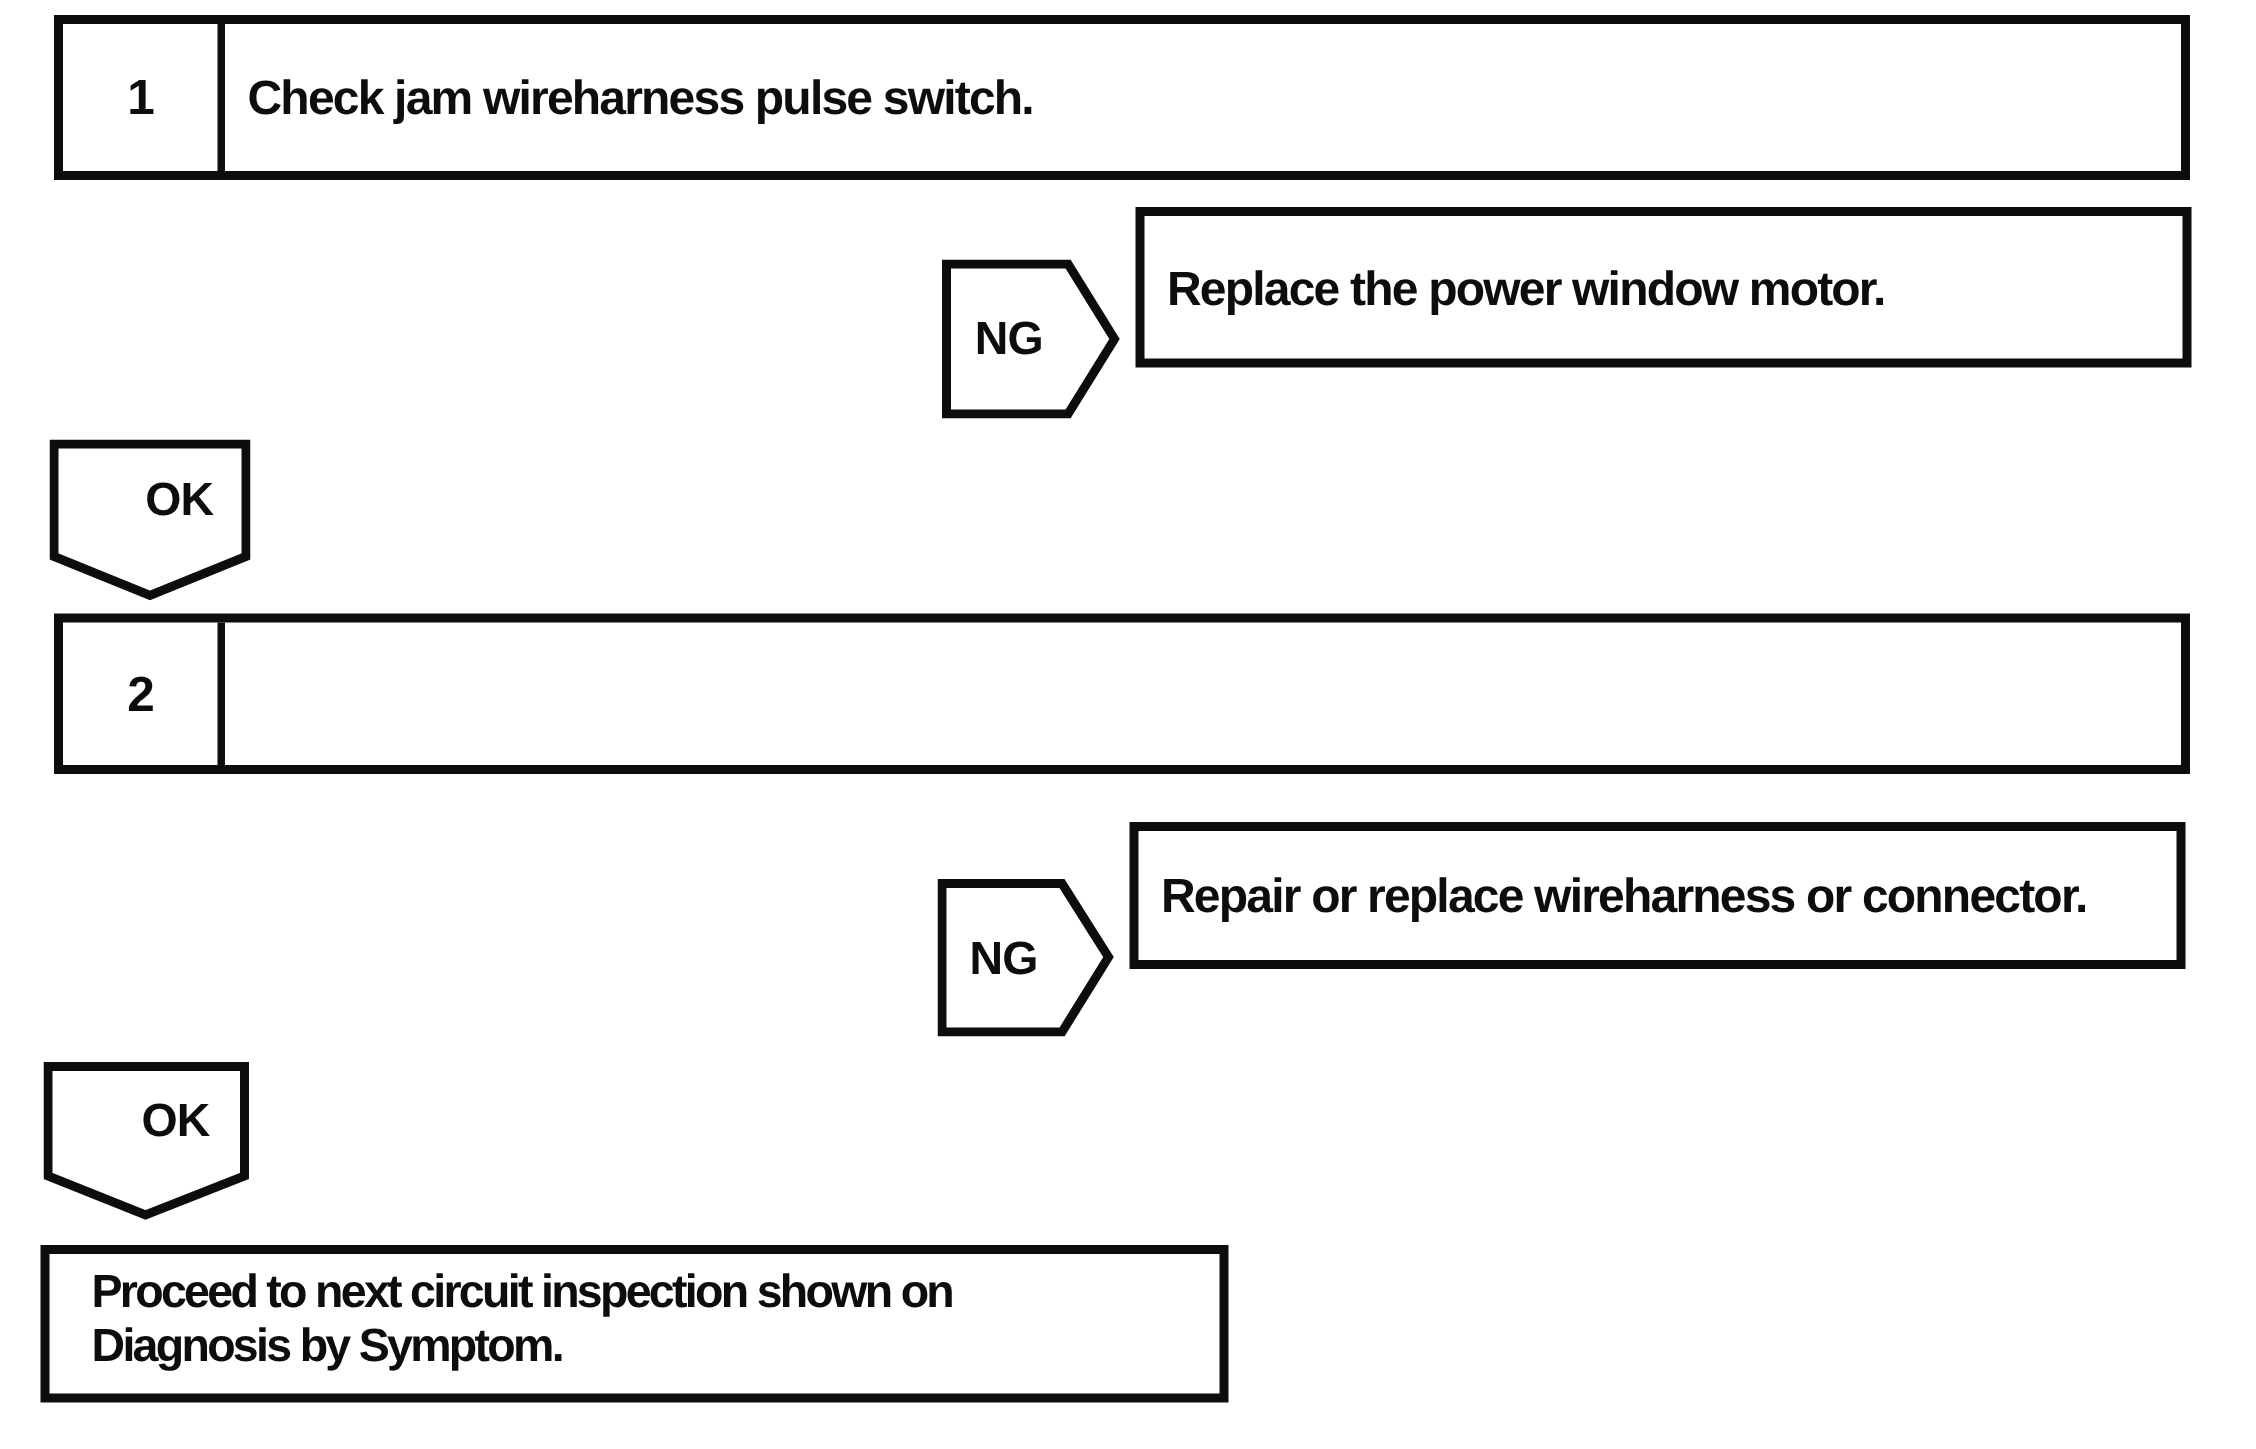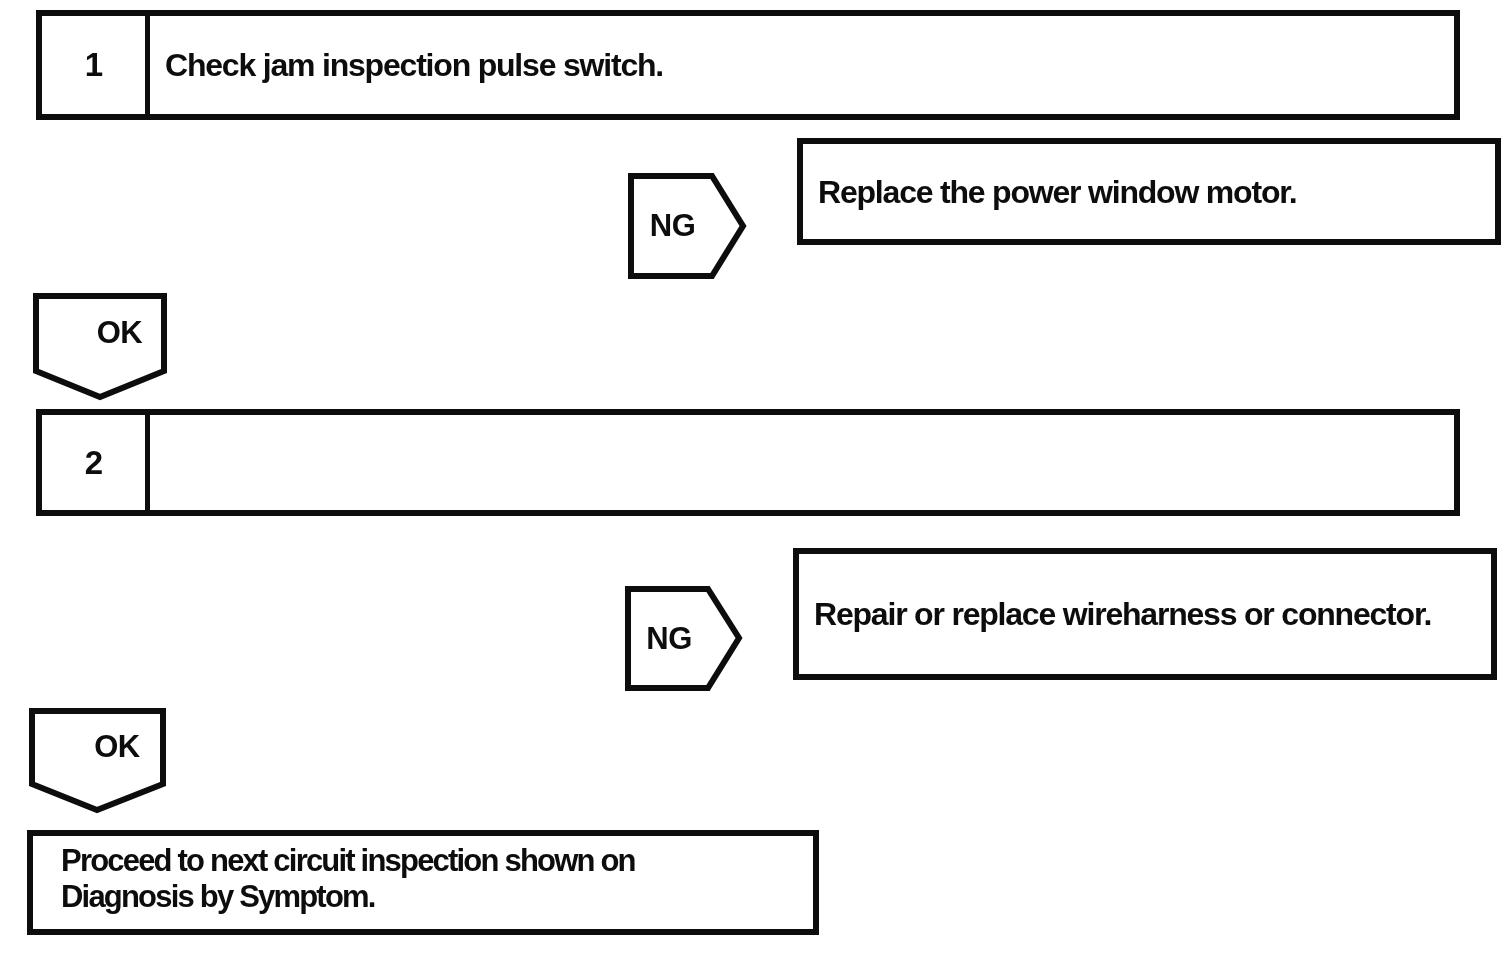--- a/index.html
+++ b/index.html
@@ -54,21 +54,20 @@
     border: 6px solid #0d0d0d;
     background: #fff;
     display: flex;
     align-items: center;
     padding-left: 15px;
     padding-right: 8px;
     font-weight: bold;
     font-size: 32px;
     line-height: 36px;
     letter-spacing: -1.2px;
-    margin-left: 40px;
   }
 
   
   .terminal-box {
     position: absolute;
     border: 6px solid #0d0d0d;
     background: #fff;
     padding: 7px 10px 0 28px;
     font-weight: bold;
     font-size: 31px;
@@ -99,21 +98,21 @@
     display: flex; align-items: center; justify-content: center; padding-left: 39px;
   }
 </style>
 </head>
 <body>
 
 <div class="canvas">
 
   <div class="step-box" style="left:36px; top:10px; width:1424px; height:110px;">
     <div class="step-num">1</div>
-    <div class="step-text">Check jam inspection pulse switch.</div>
+    <div class="step-text">Check jam wireharness pulse switch.</div>
   </div>
 
   <div class="connector ng" style="left:628px; top:137px; width:119px; height:106px;">
     <svg width="119" height="106" viewBox="0 0 119 106">
       <polygon points="3,3 84,3 115,53 84,103 3,103" fill="#ffffff" stroke="#0d0d0d" stroke-width="6" stroke-linejoin="miter"></polygon>
     </svg>
     <div class="lbl">NG</div>
   </div>
 
   <div class="result-box" style="left:757px; top:138px; width:704px; height:107px;">Replace the power window motor.</div>
@@ -129,21 +128,21 @@
     <div class="step-num">2</div>
   </div>
 
   <div class="connector ng" style="left:625px; top:550px; width:118px; height:105px;">
     <svg width="118" height="105" viewBox="0 0 118 105">
       <polygon points="3,3 83,3 114,52 83,102 3,102" fill="#ffffff" stroke="#0d0d0d" stroke-width="6" stroke-linejoin="miter"></polygon>
     </svg>
     <div class="lbl">NG</div>
   </div>
 
-  <div class="result-box" style="left:753px; top:548px; width:704px; height:132px;">Repair or replace wireharness or connector.</div>
+  <div class="result-box" style="left:753px; top:548px; width:704px; height:98px;">Repair or replace wireharness or connector.</div>
 
   <div class="connector ok" style="left:29px; top:672px; width:137px; height:106px;">
     <svg width="137" height="106" viewBox="0 0 137 106">
       <polygon points="3,3 134,3 134,76 68,102 3,76" fill="#ffffff" stroke="#0d0d0d" stroke-width="6" stroke-linejoin="miter"></polygon>
     </svg>
     <div class="lbl">OK</div>
   </div>
 
   <div class="terminal-box" style="left:27px; top:830px; width:792px; height:105px;">Proceed to next circuit inspection shown on
 Diagnosis by Symptom.</div>

